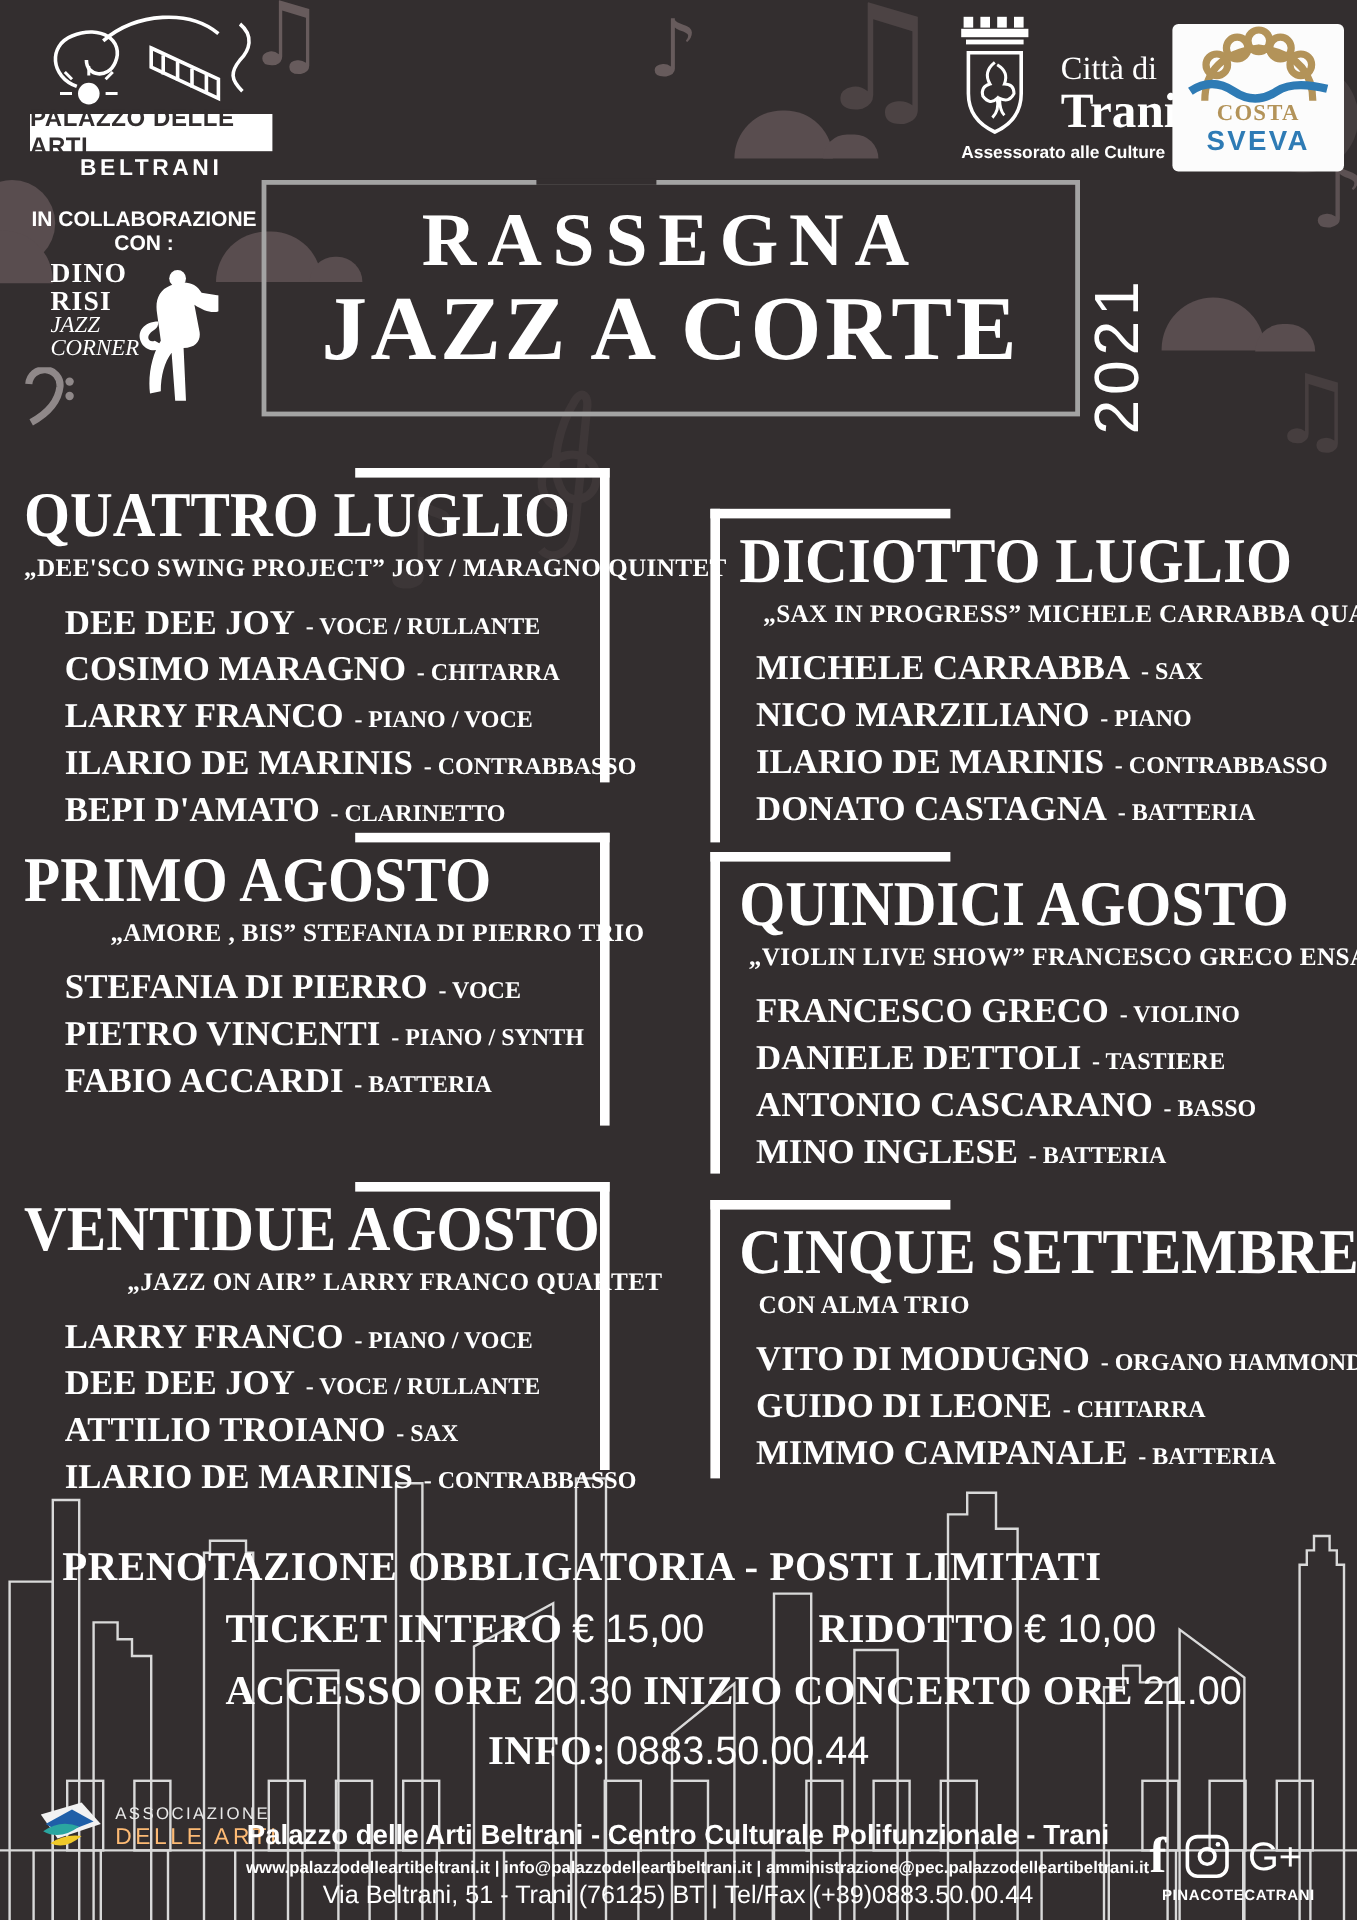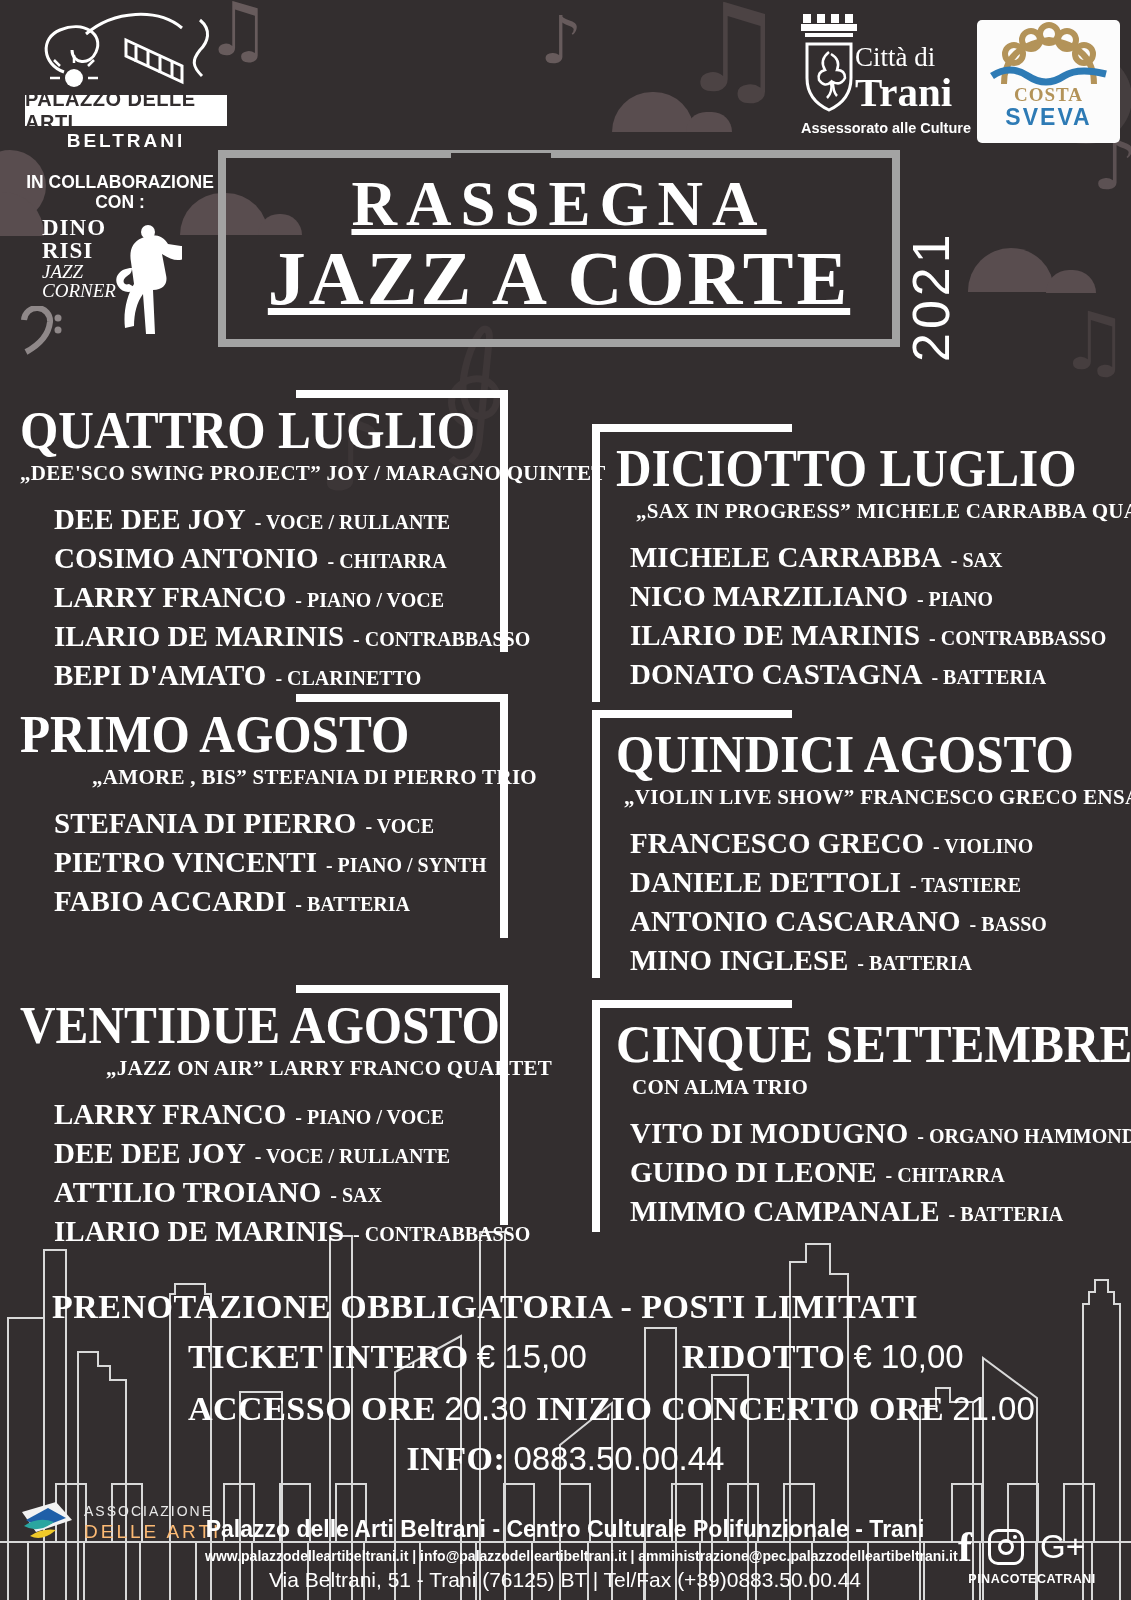--- a/index.html
+++ b/index.html
@@ -18,31 +18,31 @@
 
   
   .palazzo-bar{left:25px;top:95px;width:202px;height:31px;background:#fff;color:#332e2f;
     display:flex;align-items:center;justify-content:center;font-weight:bold;font-size:20px;letter-spacing:.5px;}
   .palazzo-sub{left:25px;top:130px;width:202px;text-align:center;font-weight:bold;font-size:19px;letter-spacing:3px;}
   .collab{left:20px;top:172px;width:200px;text-align:center;font-weight:bold;font-size:17.5px;line-height:1.15;}
   .dino{left:42px;top:216px;width:90px;line-height:1.0;}
   .dino .b{font-weight:bold;font-size:23px;letter-spacing:1px;font-family:"Liberation Serif",serif;}
   .dino .i{font-style:italic;font-size:19px;font-family:"Liberation Serif",serif;}
 
-  .trani-txt{left:855px;top:42px;width:130px;}
+  .trani-txt{left:884px;top:42px;width:130px;}
   .trani-pre{font-size:27px;font-family:"Liberation Serif",serif;}
   .trani-name{font-size:41px;font-weight:bold;font-family:"Liberation Serif",serif;line-height:.95;}
   .trani-dept{left:793px;top:120px;width:186px;text-align:center;font-weight:bold;font-size:14.5px;}
   .costa{left:977px;top:20px;width:143px;height:123px;background:#fcfcfc;border-radius:5px;z-index:1;
     display:flex;flex-direction:column;align-items:center;}
   .costa-t1{color:var(--gold);font-weight:bold;font-size:19px;letter-spacing:1px;font-family:"Liberation Serif",serif;margin-top:-6px;}
   .costa-t2{color:var(--blue);font-weight:bold;font-size:23px;letter-spacing:2px;margin-top:-2px;}
 
   
-  .title-box{left:218px;top:150px;width:682px;height:197px;border:8px solid #a3a3a3;text-align:center;z-index:1;text-decoration:underline;}
+  .title-box{left:218px;top:150px;width:682px;height:197px;border:4px solid #a3a3a3;text-align:center;z-index:1;}
   .title-gap{position:absolute;left:225px;top:-5px;width:100px;height:5px;background:var(--bg);}
   .title-l1{font-weight:bold;font-size:63px;letter-spacing:9px;margin-top:10px;font-family:"Liberation Serif",serif;}
   .title-l2{font-weight:bold;font-size:76px;letter-spacing:3px;margin-top:-6px;font-family:"Liberation Serif",serif;white-space:nowrap;}
   .year{left:901px;top:222px;height:140px;writing-mode:vertical-rl;transform:rotate(180deg);
     font-size:52px;letter-spacing:4px;font-weight:normal;z-index:1;}
 
   
   .ev{position:absolute;z-index:1;}
   .ev .bar-top{position:absolute;top:0;height:8px;background:#fff;}
   .ev .bar-side{position:absolute;top:0;bottom:0;width:8px;background:#fff;}
@@ -62,21 +62,21 @@
 
   
   .bk{position:absolute;z-index:2;white-space:nowrap;}
   .bk .lab{font-weight:bold;font-size:34px;font-family:"Liberation Serif",serif;letter-spacing:.5px;}
   .bk .val{font-size:33px;font-weight:normal;font-family:"Liberation Sans",sans-serif;margin-left:8px;}
 
   
   #skyline{position:absolute;left:0;top:1230px;z-index:0;}
 
   
-  .assoc{left:18px;top:1500px;display:flex;align-items:center;gap:8px;z-index:3;}
+  .assoc{left:30px;top:1500px;display:flex;align-items:center;gap:8px;z-index:3;}
   .assoc-t1{font-size:14px;letter-spacing:2px;color:#e8e8e8;}
   .assoc-t2{font-size:19px;letter-spacing:3px;color:#fdba74;margin-top:2px;}
   .foot-center{left:205px;top:1516px;width:720px;text-align:center;z-index:3;}
   .foot-l1{font-weight:bold;font-size:23px;}
   .foot-l2{font-weight:bold;font-size:14px;margin-top:5px;white-space:nowrap;}
   .foot-l3{font-weight:normal;font-size:21px;margin-top:4px;}
   .social{left:958px;top:1528px;display:flex;align-items:center;gap:16px;z-index:3;}
   .fb{font-weight:bold;font-size:42px;line-height:36px;font-family:"Liberation Serif",serif;}
   .ig{width:36px;height:36px;border:3px solid #fff;border-radius:10px;position:relative;}
   .ig .lens{position:absolute;left:7px;top:7px;width:16px;height:16px;border:3px solid #fff;border-radius:50%;}
@@ -195,21 +195,21 @@
   <div class="abs year">2021</div>
 
   <div class="ev l" style="left:20px;top:390px;width:488px;height:262px;">
     <div class="bar-top"></div>
     <div class="bar-side"></div>
     <div class="inner">
       <div class="ev-date">QUATTRO LUGLIO</div>
       <div class="ev-show" style="padding-left:0;">„DEE'SCO SWING PROJECT” JOY / MARAGNO QUINTET</div>
       <div class="ev-lineup" style="padding-left:34px;">
         <div class="lu"><span class="lu-name">DEE DEE JOY</span><span class="lu-role">- VOCE / RULLANTE</span></div>
-        <div class="lu"><span class="lu-name">COSIMO ANTONIO</span><span class="lu-role">- CHITARRA</span></div>
+        <div class="lu"><span class="lu-name">COSIMO MARAGNO</span><span class="lu-role">- CHITARRA</span></div>
         <div class="lu"><span class="lu-name">LARRY FRANCO</span><span class="lu-role">- PIANO / VOCE</span></div>
         <div class="lu"><span class="lu-name">ILARIO DE MARINIS</span><span class="lu-role">- CONTRABBASSO</span></div>
         <div class="lu"><span class="lu-name">BEPI D'AMATO</span><span class="lu-role">- CLARINETTO</span></div>
       </div>
     </div>
   </div>
 
   <div class="ev r" style="left:592px;top:424px;width:528px;height:278px;">
     <div class="bar-top"></div>
     <div class="bar-side"></div>

